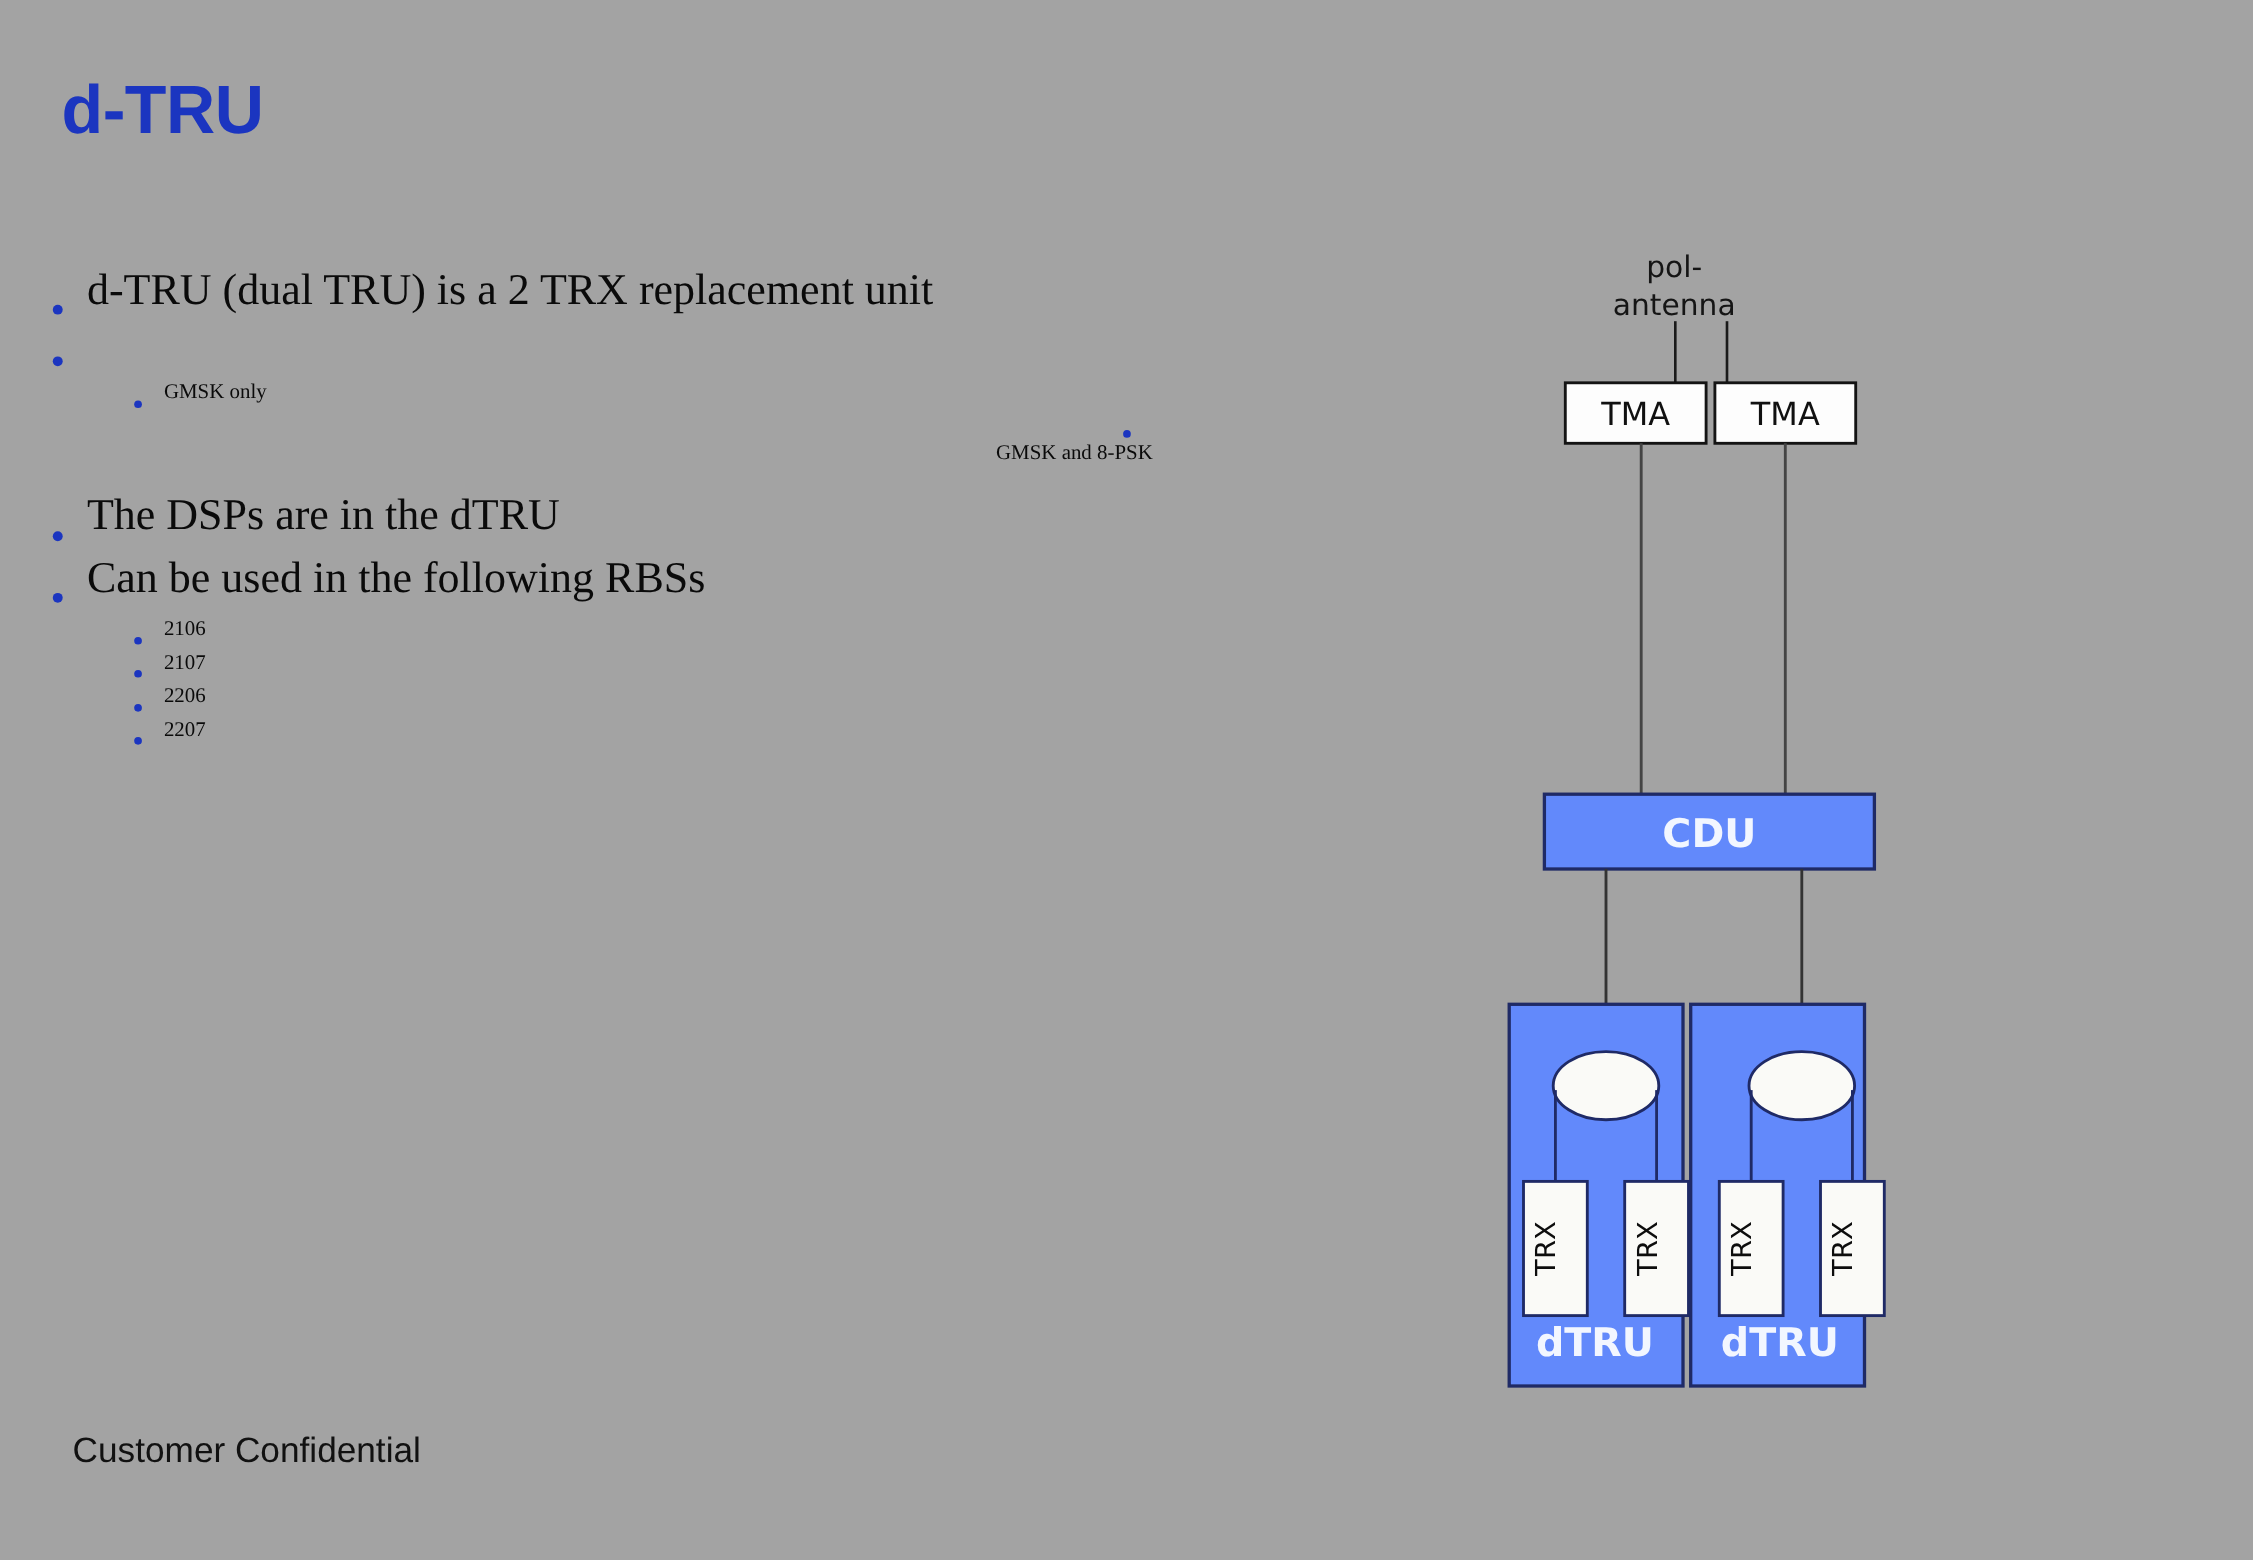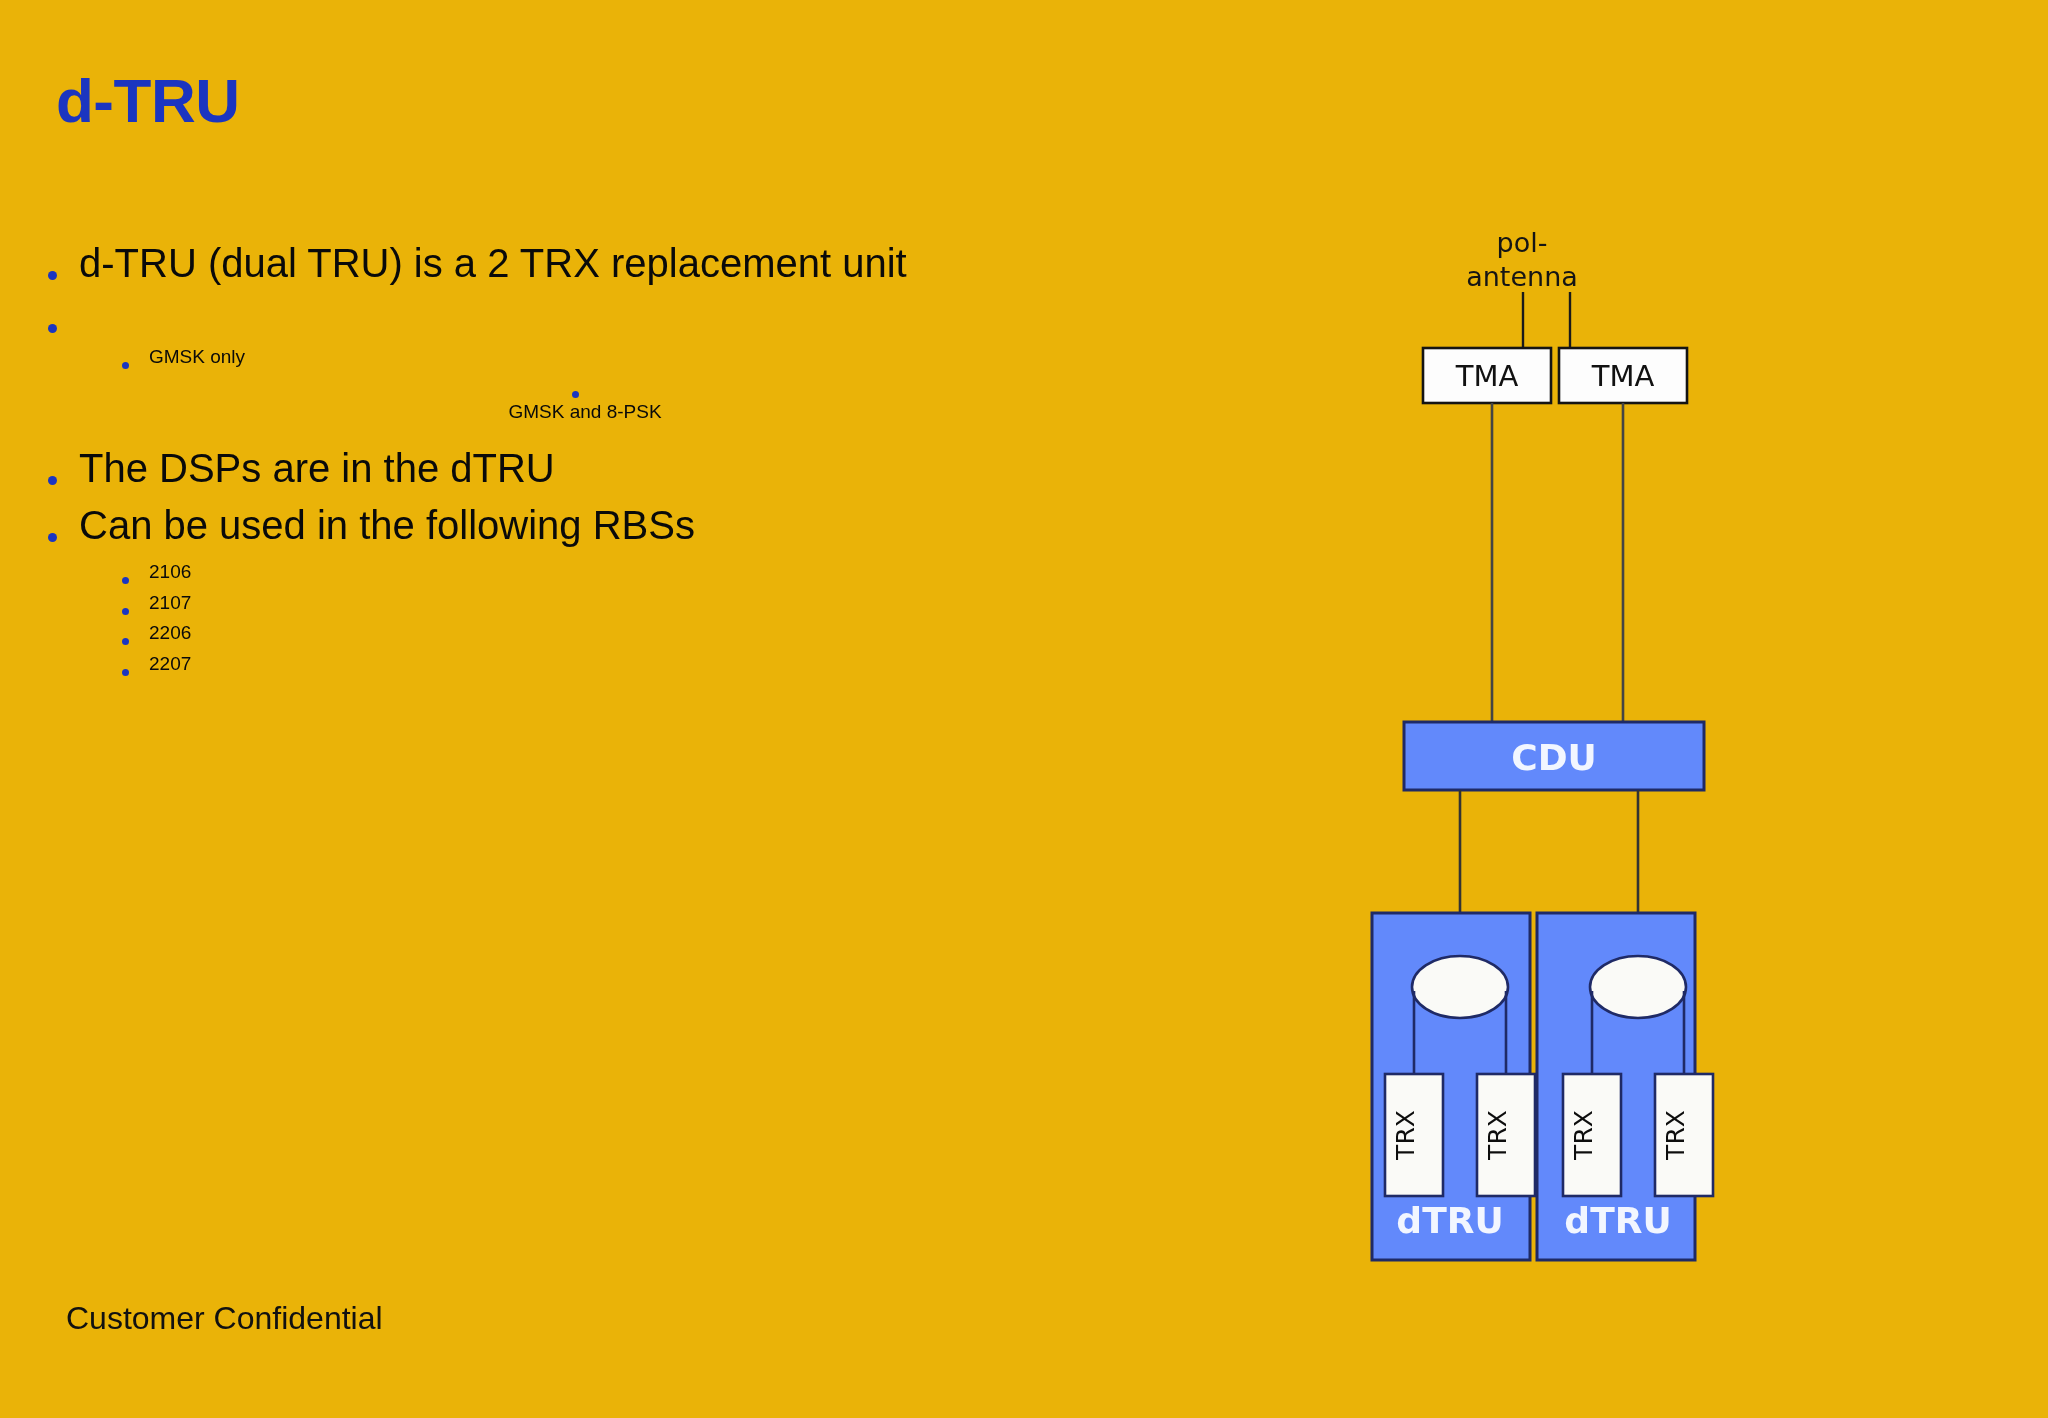--- a/index.html
+++ b/index.html
@@ -13,21 +13,21 @@
     height: 1418px;
     position: relative;
     overflow: hidden;
     font-family: "Liberation Sans", sans-serif;
     color: #000000;
   }
 
   .slide {
     position: absolute;
     inset: 0;
-    background: #eab308;
+    background: #a3a3a3;
   }
 
   
   .slide-title {
     position: absolute;
     left: 56px;
     top: 68px;
     font-size: 62px;
     font-weight: bold;
     color: #1b35c0;
@@ -39,21 +39,22 @@
   
   .body-list {
     position: absolute;
     left: 48px;
     top: 240px;
     width: 1000px;
   }
 
   .bullet-row {
     display: flex;
-    align-items: center;
+    align-items: flex-end;
+    font-family: Liberation Serif, serif;
   }
 
   .bullet-l1 {
     margin-bottom: 14px;
   }
   .bullet-l1 .dot {
     width: 9px;
     height: 9px;
     border-radius: 50%;
     background: #1b35c0;

